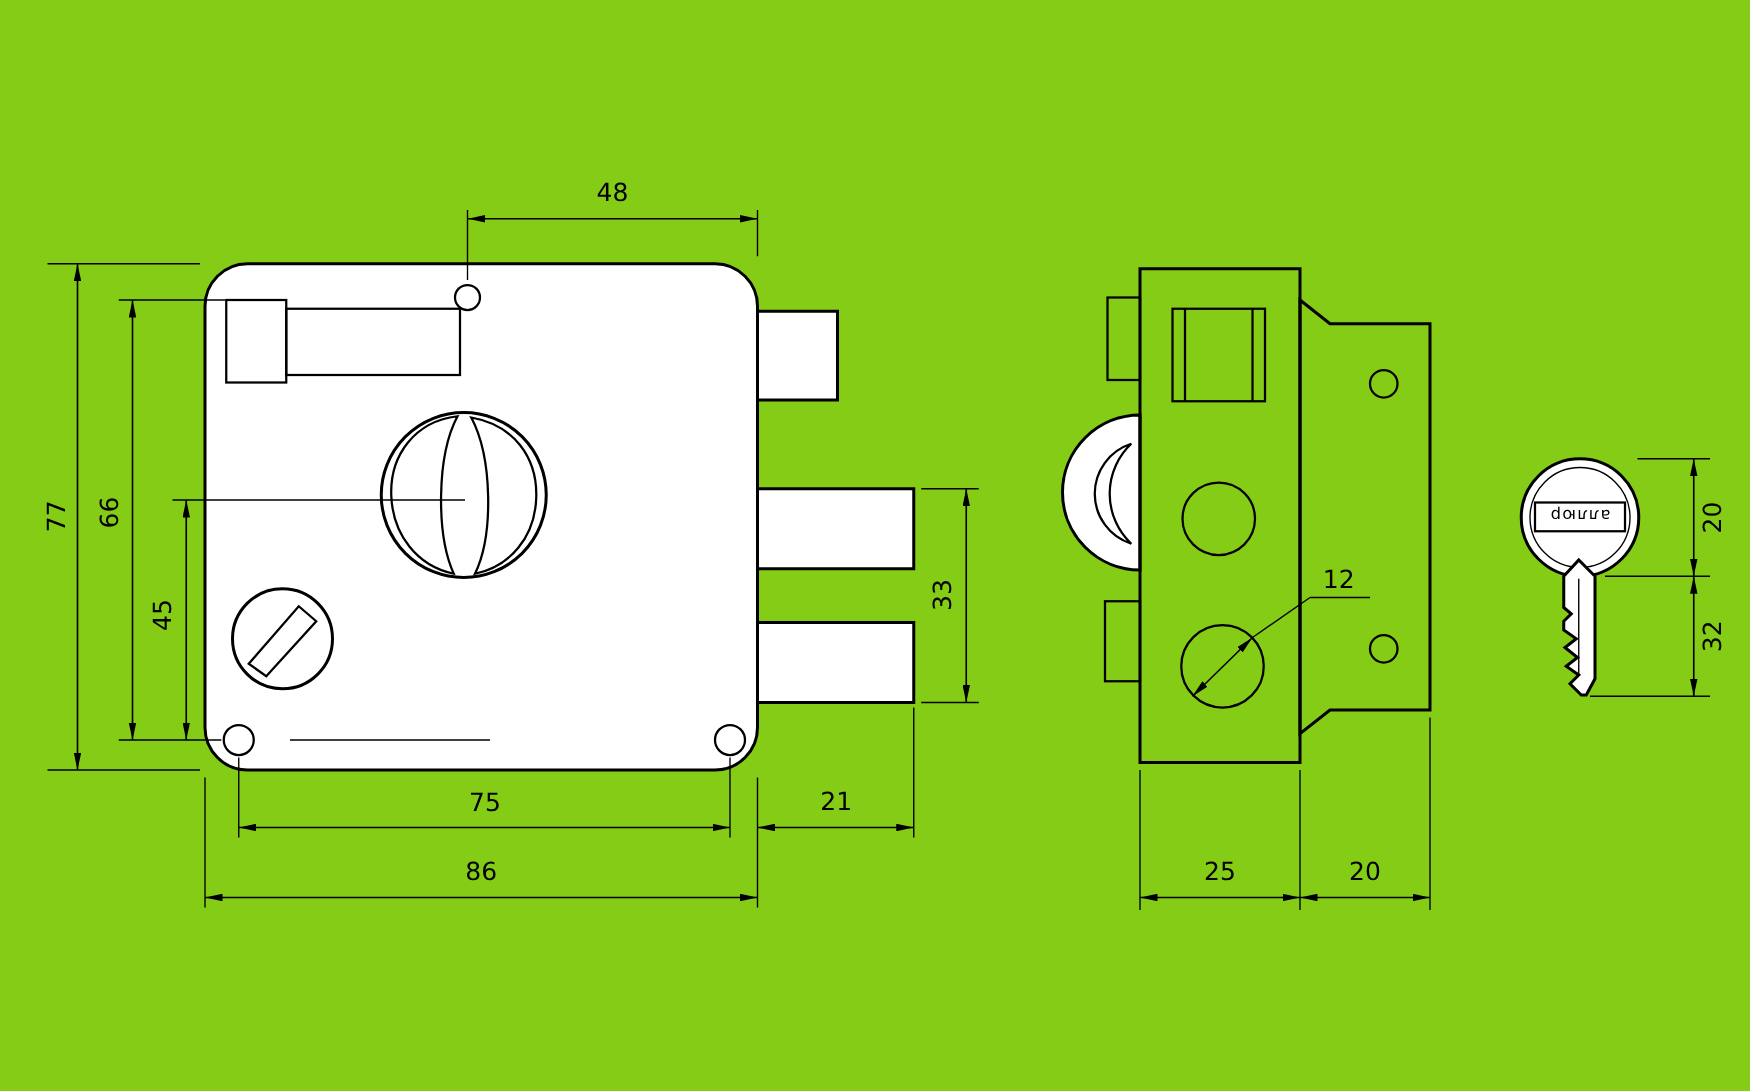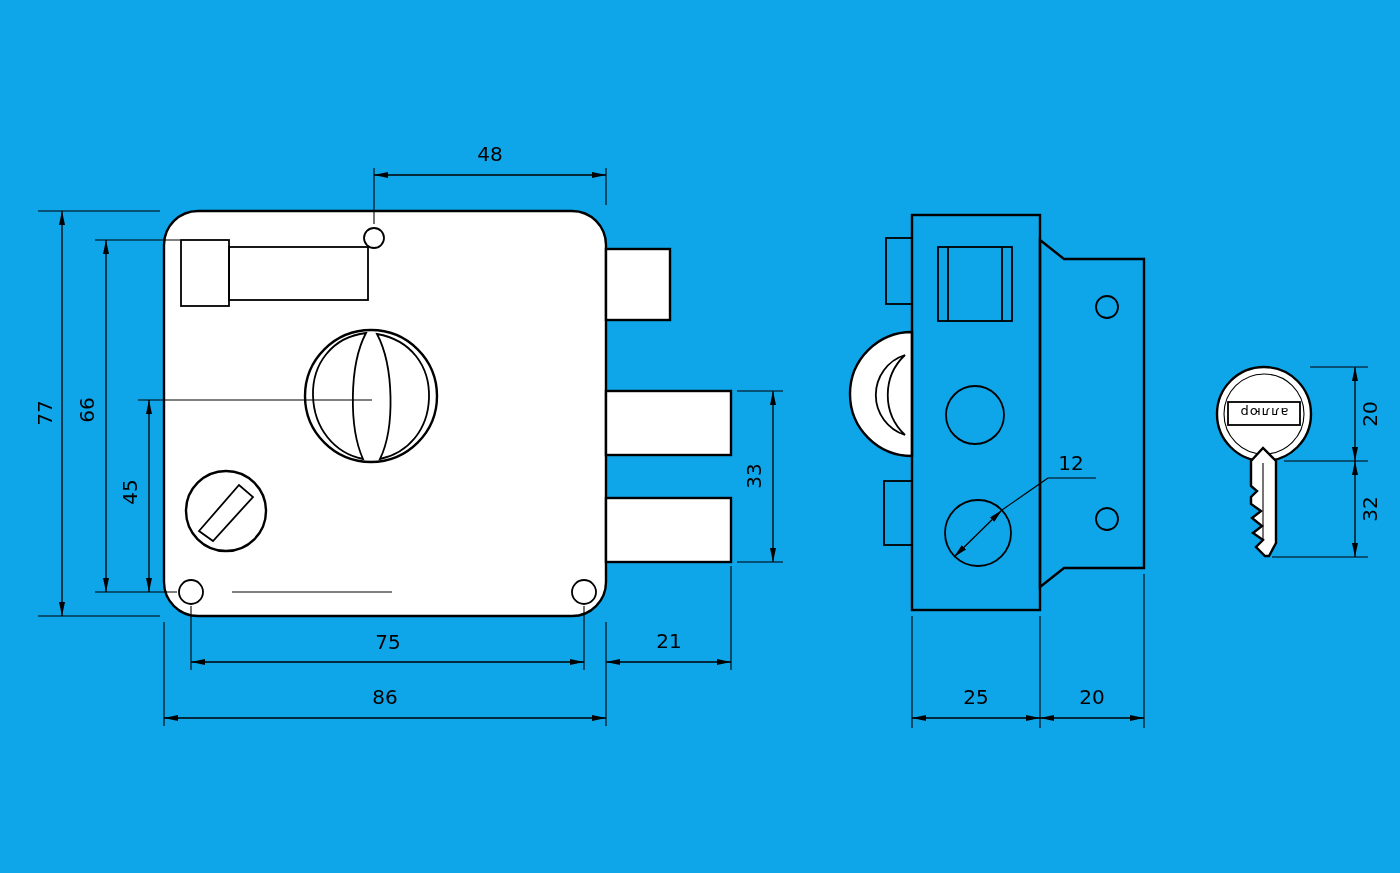--- a/index.html
+++ b/index.html
@@ -1,16 +1,16 @@
 <!DOCTYPE html>
 <html><head>
 <meta charset="utf-8">
 <style>
   html,body{margin:0;padding:0;background:#fff;}
-  .stage{width:1400px;height:873px;position:relative;background:#0ea5e9;overflow:hidden;}
+  .stage{width:1400px;height:873px;position:relative;background:#84cc16;overflow:hidden;}
   svg text{font-family:"DejaVu Sans","Liberation Sans",sans-serif;font-size:20px;fill:#000;}
   svg text.brand{font-size:13px;letter-spacing:1px;}
   .ol{stroke:#000;stroke-width:2.4;fill:#fff;}
   .ol-n{stroke:#000;stroke-width:2.4;fill:none;}
   .in{stroke:#000;stroke-width:1.8;fill:none;}
   .dim{stroke:#000;stroke-width:1.3;fill:none;}
   .ext{stroke:#000;stroke-width:1.1;fill:none;}
 </style>
 </head>
 <body>

